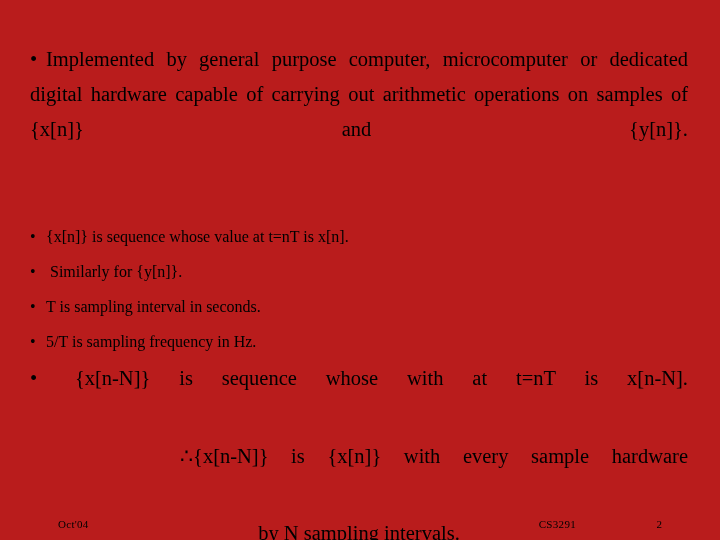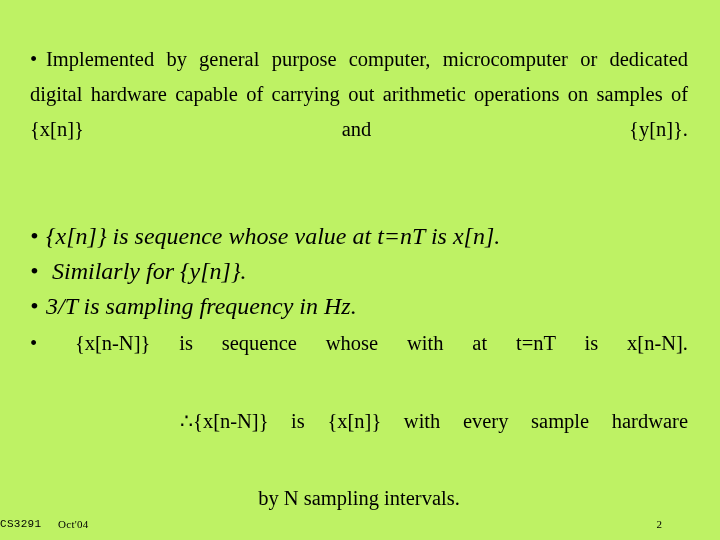--- a/index.html
+++ b/index.html
@@ -16,21 +16,21 @@
     color: #000000;
     -webkit-font-smoothing: none;
   }
 
   .slide {
     position: absolute;
     left: 0;
     top: 0;
     width: 720px;
     height: 540px;
-    background: #bef264;
+    background: #b91c1c;
   }
 
   
   .content {
     position: absolute;
     left: 30px;
     top: 42px;
     width: 658px;
   }
 
@@ -50,24 +50,23 @@
     width: 100%;
   }
 
   .bullet-dot {
     display: inline-block;
     width: 16px;
   }
 
   
   .line {
-    font-size: 24px;
+    font-size: 16px;
     line-height: 35px;
     white-space: nowrap;
-    font-style: italic;
   }
 
   .spacer-gap {
     height: 37px;
   }
 
   
   .para-xn {
     text-align: justify;
     font-size: 20.5px;
@@ -102,23 +101,23 @@
     top: 0;
     font-size: 11px;
     font-family: "Liberation Serif", "DejaVu Serif", serif;
     letter-spacing: 0.3px;
   }
   .footer-course {
     position: absolute;
     left: 0;
     top: 0;
     width: 576px;
-    text-align: left;
+    text-align: right;
     font-size: 11px;
-    font-family: Liberation Mono, monospace;
+    font-family: Liberation Serif, serif;
     letter-spacing: 0.3px;
   }
   .footer-page {
     position: absolute;
     right: 58px;
     top: 0;
     font-size: 11px;
     font-family: "Liberation Serif", "DejaVu Serif", serif;
   }
 </style>
@@ -130,22 +129,23 @@
   <div class="content">
 
     <p class="para-justified"><span class="bullet-dot">•</span><span>Implemented by general purpose computer, microcomputer or dedicated digital hardware capable of carrying out arithmetic operations on samples of  {x[n]}  and  {y[n]}.</span></p>
 
     <div class="spacer-gap"></div>
 
     <div class="line"><span class="bullet-dot">•</span><span>{x[n]} is sequence whose value at t=nT is x[n].</span></div>
 
     <div class="line"><span class="bullet-dot">•</span><span> Similarly for {y[n]}.</span></div>
 
+    <div class="line"><span class="bullet-dot">•</span><span>T is sampling interval in seconds.</span></div>
 
-    <div class="line"><span class="bullet-dot">•</span><span>3/T is sampling frequency in Hz.</span></div>
+    <div class="line"><span class="bullet-dot">•</span><span>5/T is sampling frequency in Hz.</span></div>
 
     <p class="para-xn"><span class="bullet-dot">•</span><span>  {x[n-N]}  is  sequence  whose  with  at  t=nT  is  x[n-N].</span></p>
 
     <p class="para-xn" style="padding-left:150px;"><span>∴{x[n-N]}   is  {x[n]} with  every  sample  hardware</span></p>
 
     <div class="centered-line"><span>by N sampling intervals.</span></div>
 
   </div>
 
   <div class="footer">

